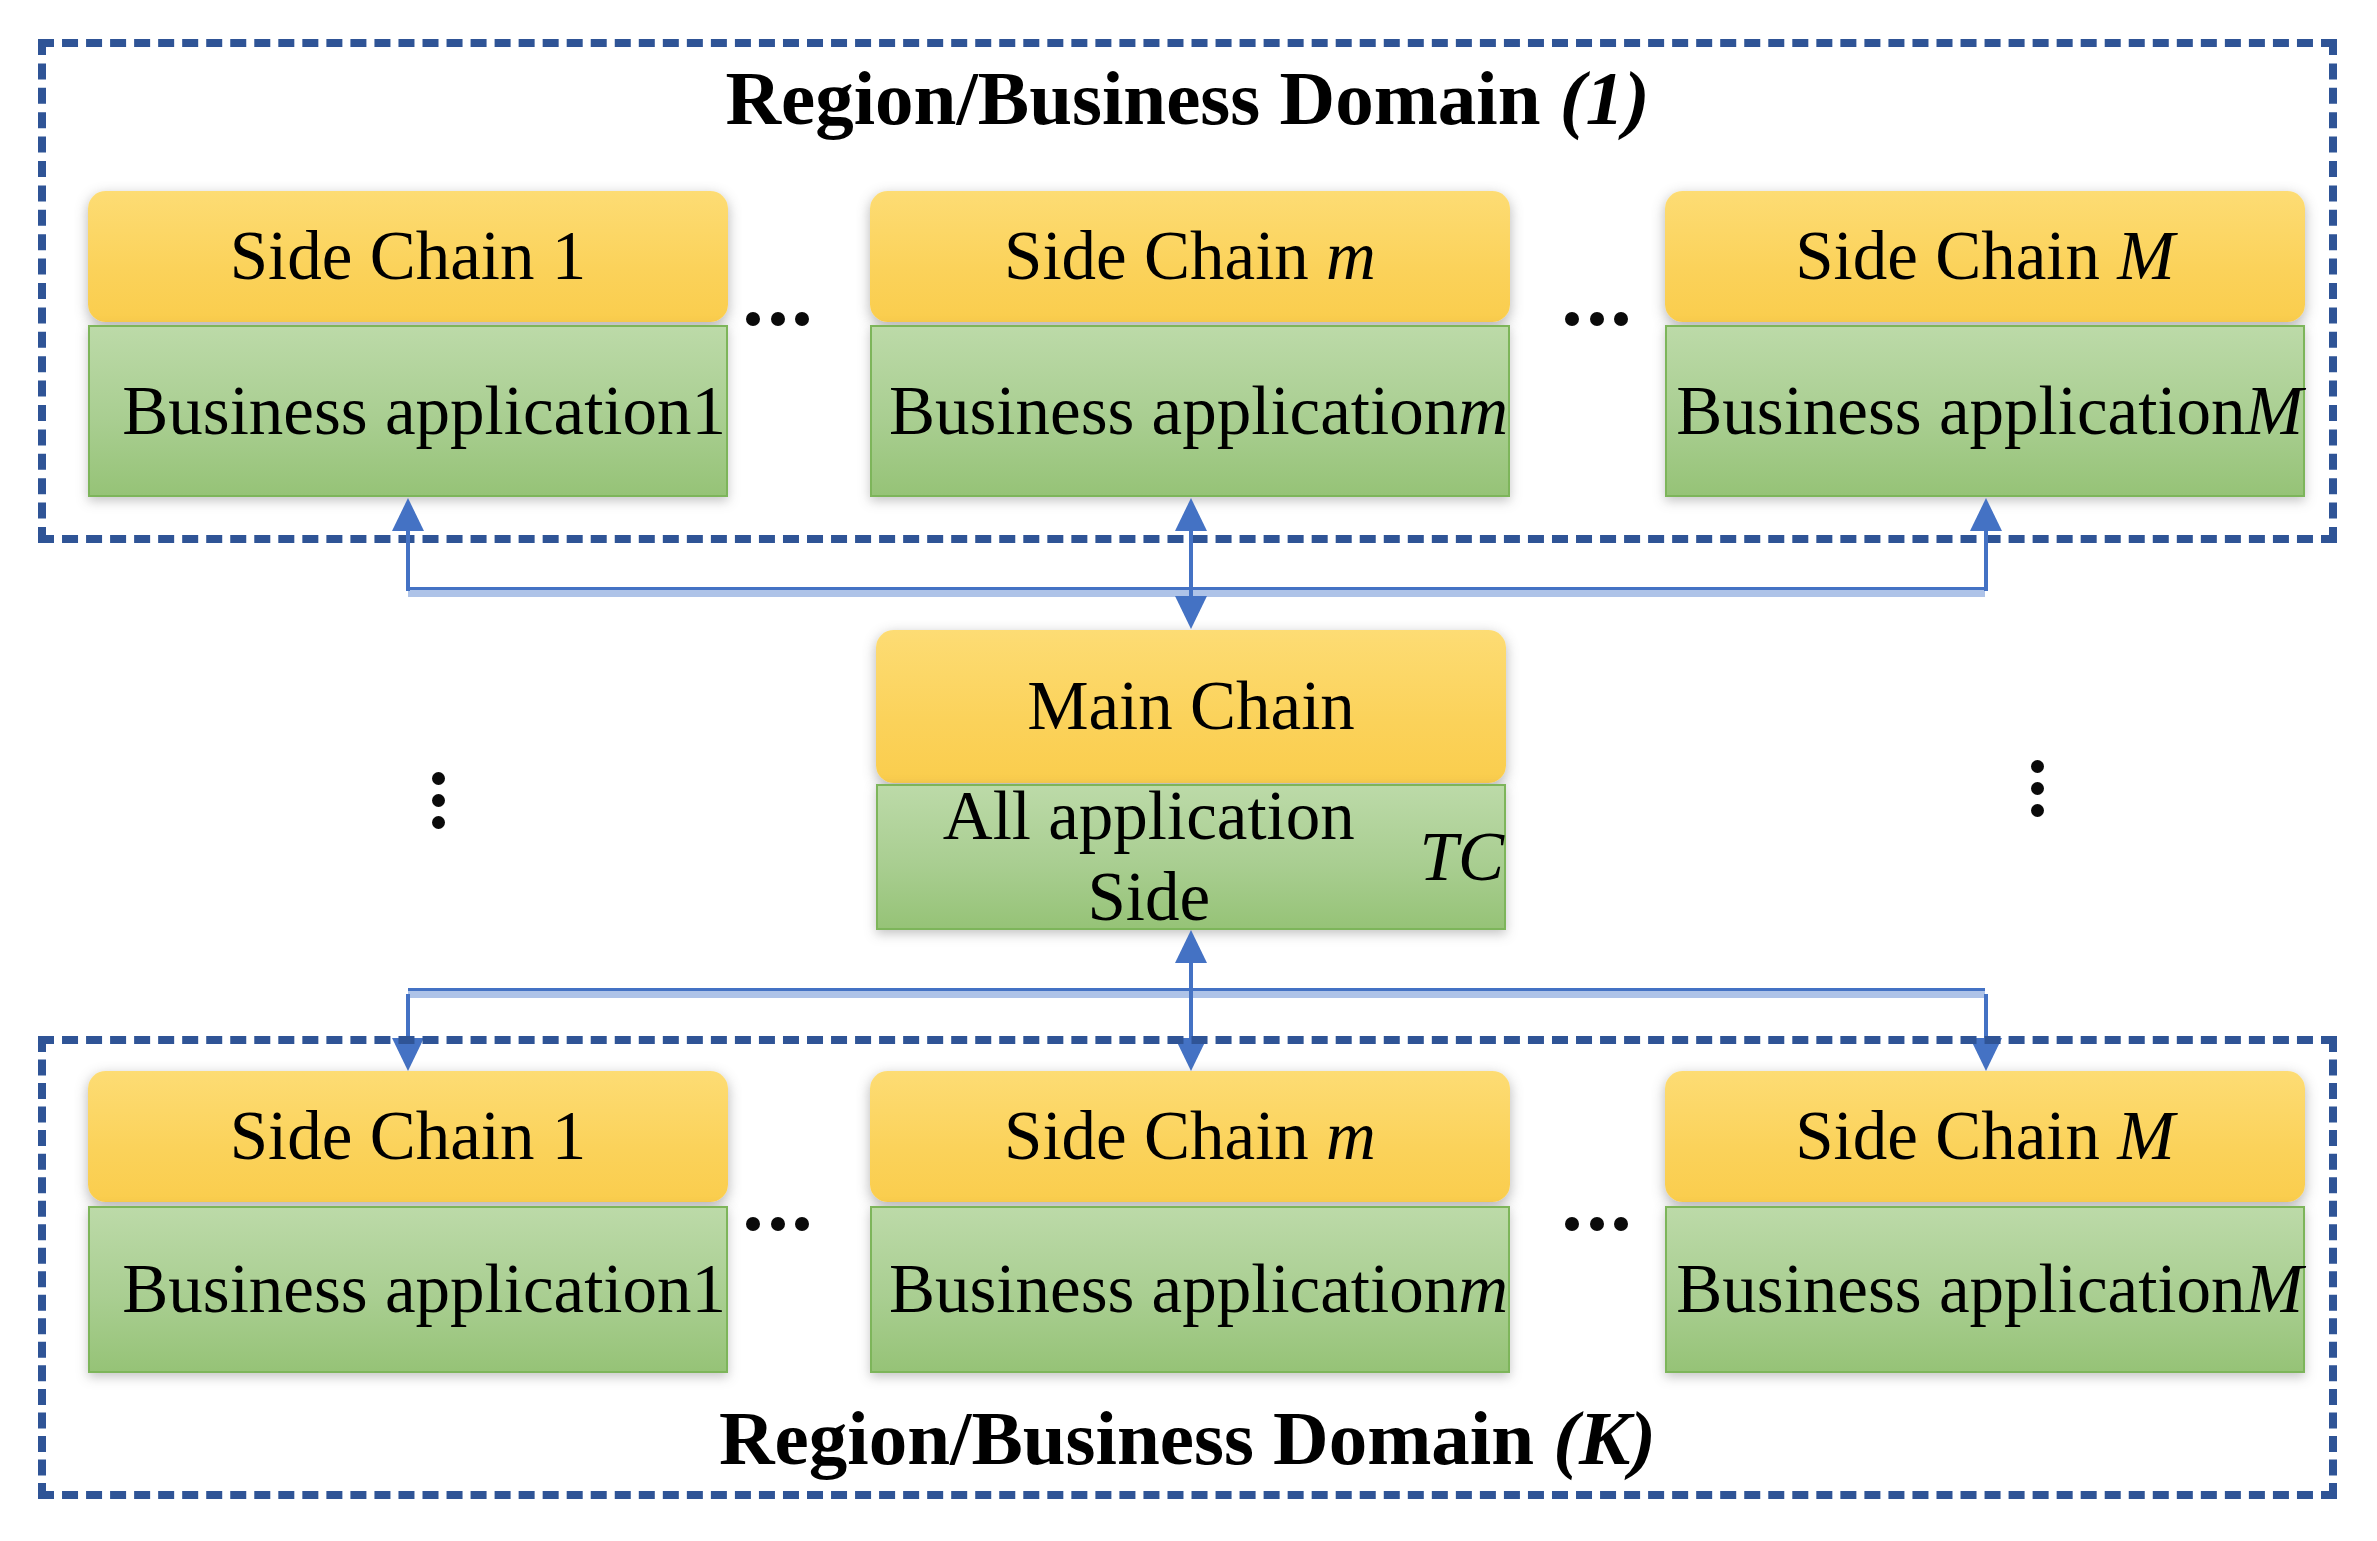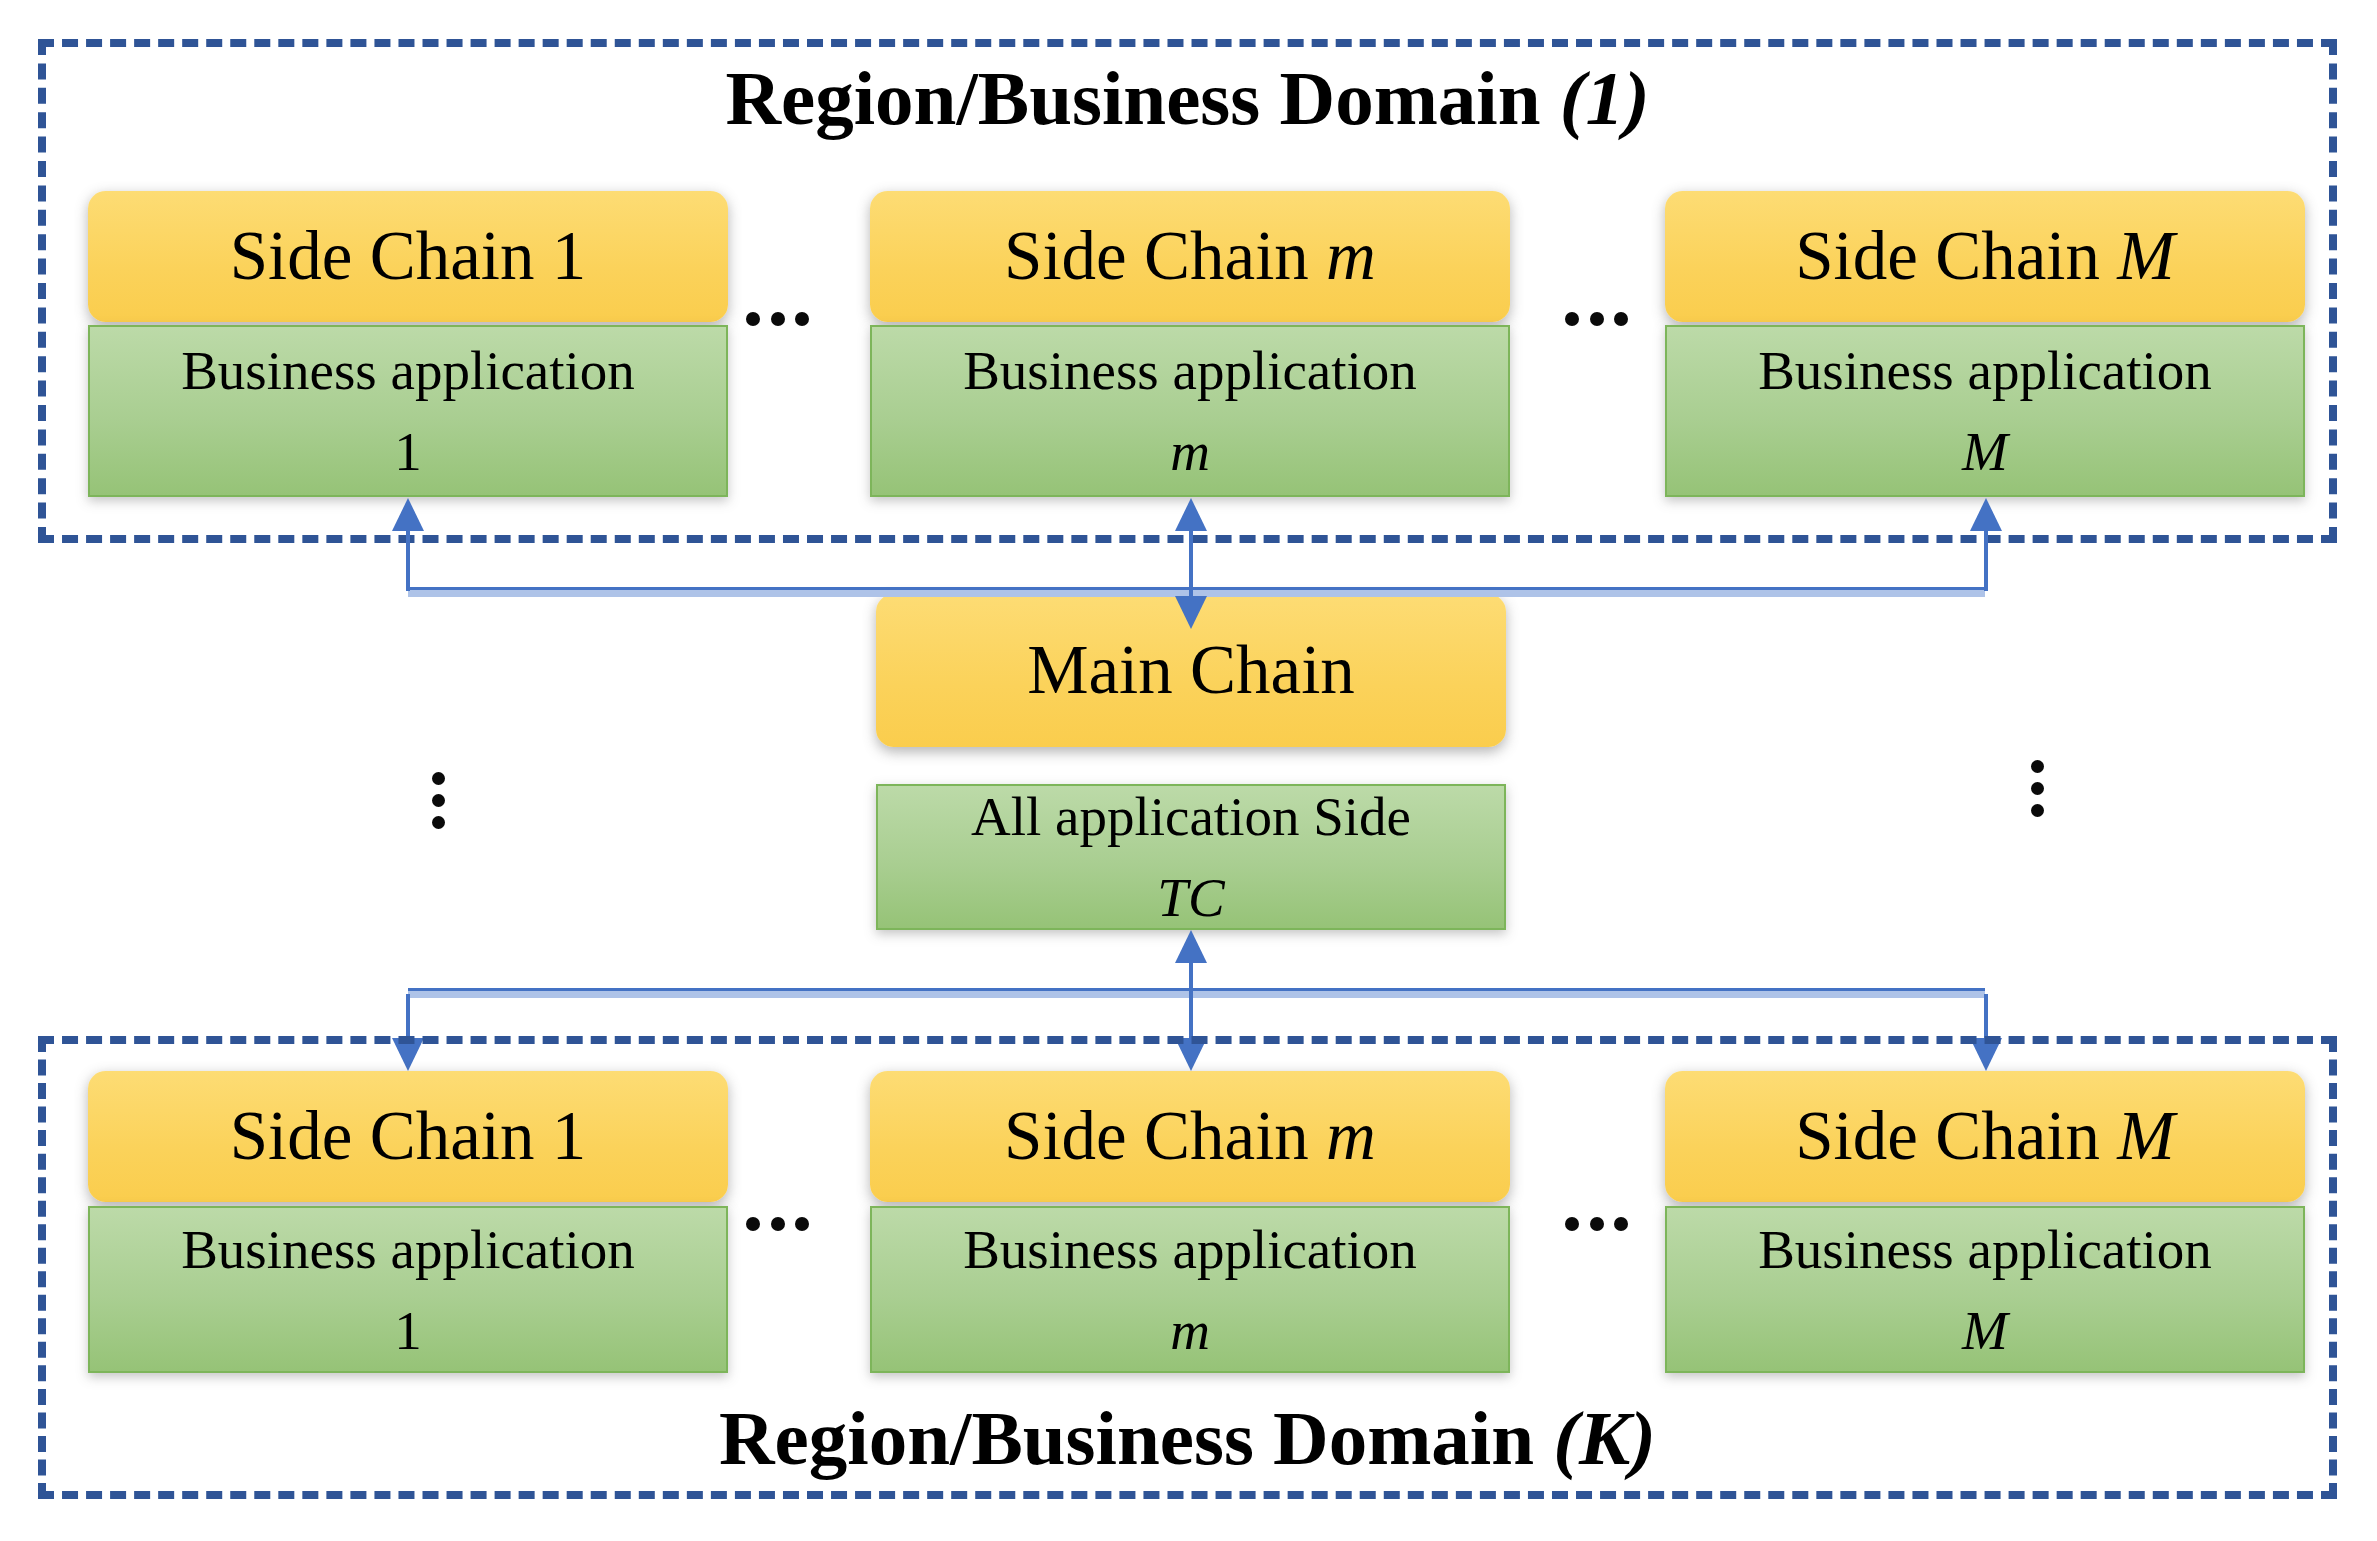--- a/index.html
+++ b/index.html
@@ -18,27 +18,27 @@
   .rtitle-bottom{top:1389px;}
   
   .ybox{position:absolute;width:640px;height:131px;border-radius:17.6px;
         background:linear-gradient(180deg,#FDDC74 0%,#FBD25A 60%,#FACD4D 100%);
         box-shadow:0 4.4px 12.3px rgba(90,90,90,.45);
         display:flex;align-items:center;justify-content:center;font-size:69px;}
   
   .gbox{position:absolute;width:640px;box-sizing:border-box;border:2.6px solid #7DB55A;
         background:linear-gradient(180deg,#BCDAA8 0%,#A9CE91 55%,#96C377 100%);
         box-shadow:0 4.4px 10.6px rgba(90,90,90,.35);
-        display:flex;flex-direction:column;align-items:center;justify-content:center;
-        text-align:center;font-size:55px;}
+        display:flex;flex-direction:row;align-items:center;justify-content:flex-end;
+        text-align:center;font-size:69px;}
   .gbox > div{line-height:81px;}
   .c1{left:88px;} .cm{left:870px;} .cM{left:1665px;}
   .r1y{top:191px;} .r1g{top:325px;height:172px;}
   .rKy{top:1071px;} .rKg{top:1206px;height:167px;}
-  .mainy{left:876px;top:594px;width:630px;height:153px;}
+  .mainy{left:876px;top:630px;width:630px;height:153px;}
   .maing{left:876px;top:784px;width:630px;height:146px;}
   .vi{font-style:italic;}
   .vn{font-style:normal;}
   
   .hline{position:absolute;height:9.7px;width:1577px;left:408px;
          background:linear-gradient(180deg,#4472C4 0%,#4472C4 34%,#AEC3E8 34%,#AEC3E8 100%);}
   .shaft{position:absolute;width:4.4px;background:#4472C4;}
   .arr{position:absolute;width:0;height:0;border-left:16px solid transparent;border-right:16px solid transparent;}
   .arr.up{border-bottom:33px solid #4472C4;}
   .arr.down{border-top:33px solid #4472C4;}

